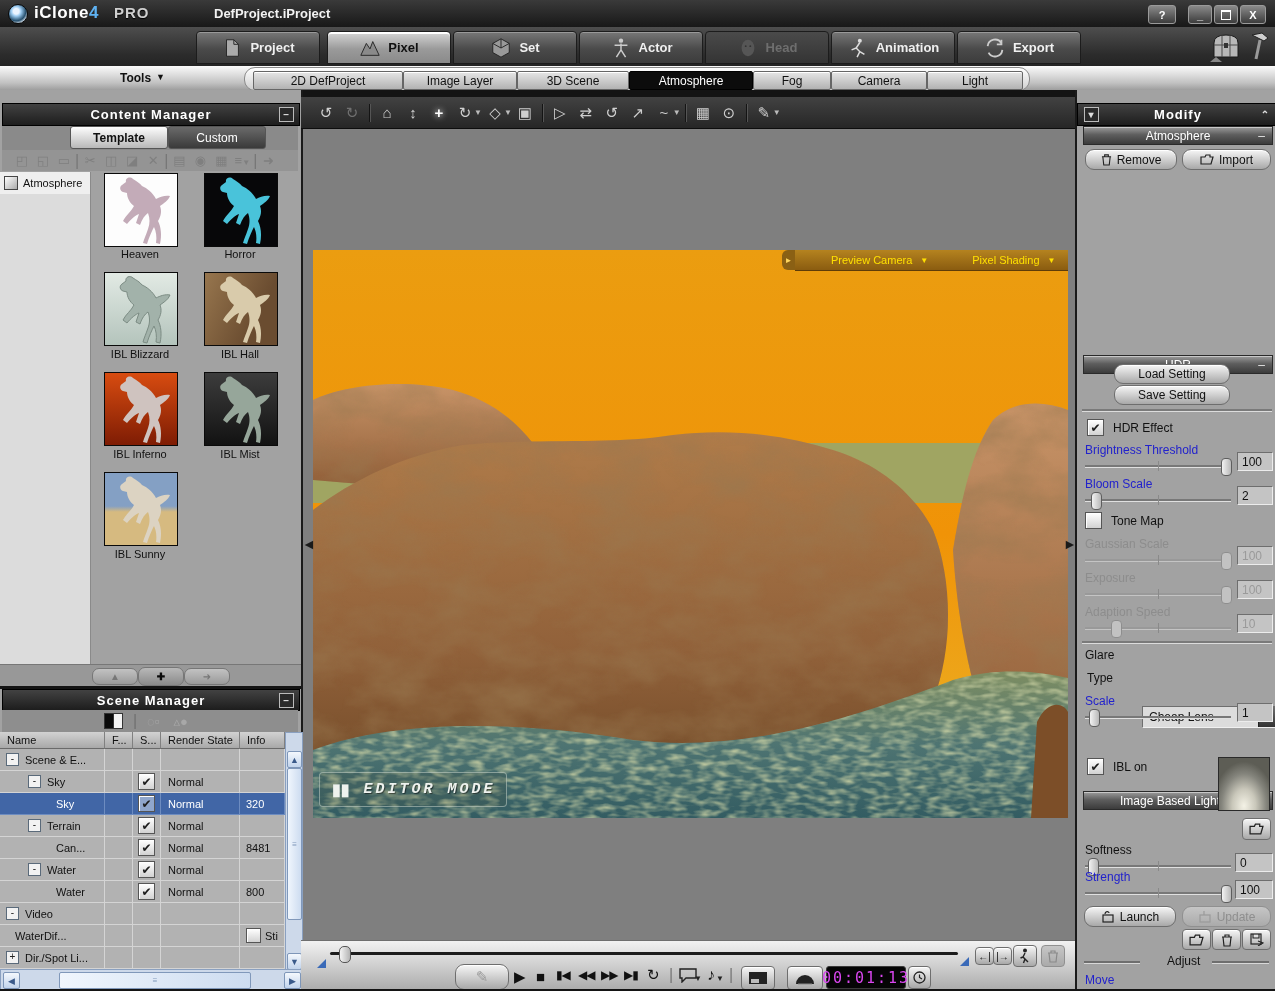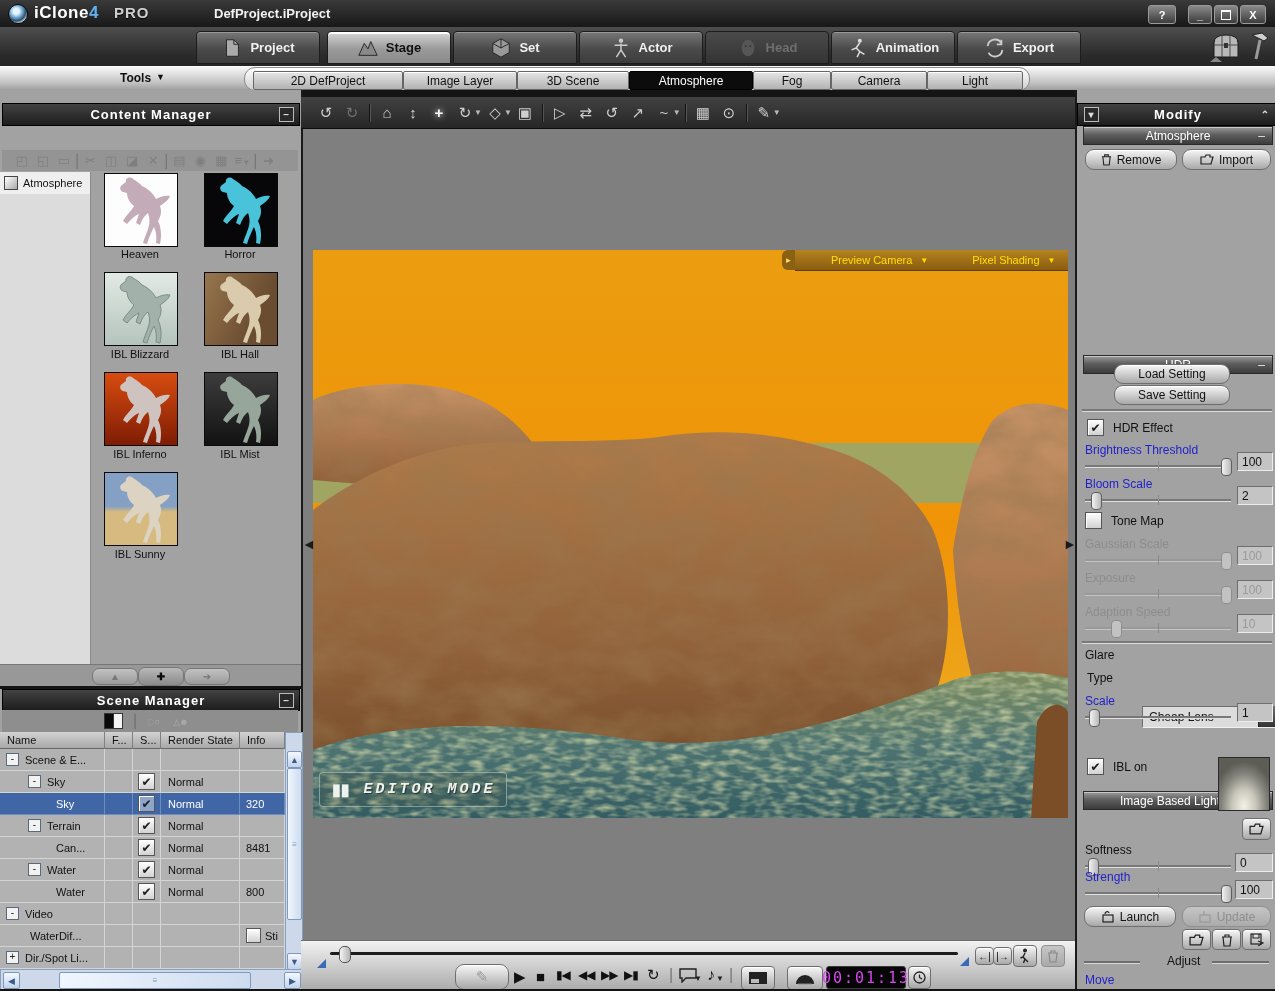--- a/index.html
+++ b/index.html
@@ -175,21 +175,21 @@
     <svg viewBox="0 0 24 24">
         <path d="M6 3h8l5 5v13H6z" fill="#aaa" stroke="#222"></path>
         <path d="M14 3v5h5" fill="none" stroke="#222"></path>
       </svg>
     <span>Project</span>
   </div>
   <div class="mtab active" style="left:327px">
     <svg viewBox="0 0 24 24">
         <path d="M2 20 L8 7 L12 13 L15 5 L22 20 Z" fill="#8a8a8a" stroke="#222"></path>
       </svg>
-    <span>Stage</span>
+    <span>Pixel</span>
   </div>
   <div class="mtab" style="left:453px">
     <svg viewBox="0 0 24 24">
         <path d="M12 2 L21 7 V17 L12 22 L3 17 V7 Z" fill="#999" stroke="#222"></path>
         <path d="M12 2 V12 M3 7 L12 12 L21 7" fill="none" stroke="#222"></path>
       </svg>
     <span>Set</span>
   </div>
   <div class="mtab" style="left:579px">
     <svg viewBox="0 0 24 24">
@@ -247,20 +247,24 @@
   </div>
 </div>
 
 <div class="abs strip" style="left:0;top:90px;width:1275px;height:13px"></div>
 
 <div class="abs lpanel">
 
   <div class="abs phdr" style="left:2px;top:13px;width:296px;height:21px">
     <span>Content Manager</span>
     <div class="minbox" style="right:5px">–</div>
+  </div>
+  <div class="abs" style="left:2px;top:36px;width:296px;height:24px;background:#8a8a8a">
+    <div class="ctab light" style="left:68px">Template</div>
+    <div class="ctab dark" style="left:166px">Custom</div>
   </div>
   <div class="abs flex" style="left:2px;top:60px;width:296px;height:21px;background:#949494;gap:1px">
     <span class="tico" style="margin-left:10px">◰</span>
     <span class="tico">◱</span>
     <span class="tico">▭</span>
     <span style="color:#777">|</span>
     <span class="tico">✂</span>
     <span class="tico">◫</span>
     <span class="tico">◪</span>
     <span class="tico">✕</span>
@@ -454,21 +458,21 @@
     <div class="c-name" style="padding-left:6px">
         <span class="exp">-</span>
         <span>Video</span>
       </div>
     <div class="c-f"></div>
       <div class="c-s"></div>
     <div class="c-rs"></div>
       <div class="c-info"></div>
   </div>
   <div class="srow" style="top:835px">
-    <div class="c-name" style="padding-left:30px">
+    <div class="c-name" style="padding-left:15px">
         <span>WaterDif...</span>
       </div>
     <div class="c-f"></div>
       <div class="c-s"></div>
     <div class="c-rs"></div>
     <div class="c-info">
         <span class="cb" style="width:13px;height:13px;margin-right:4px"></span>
         <span>Sti</span>
       </div>
   </div>

